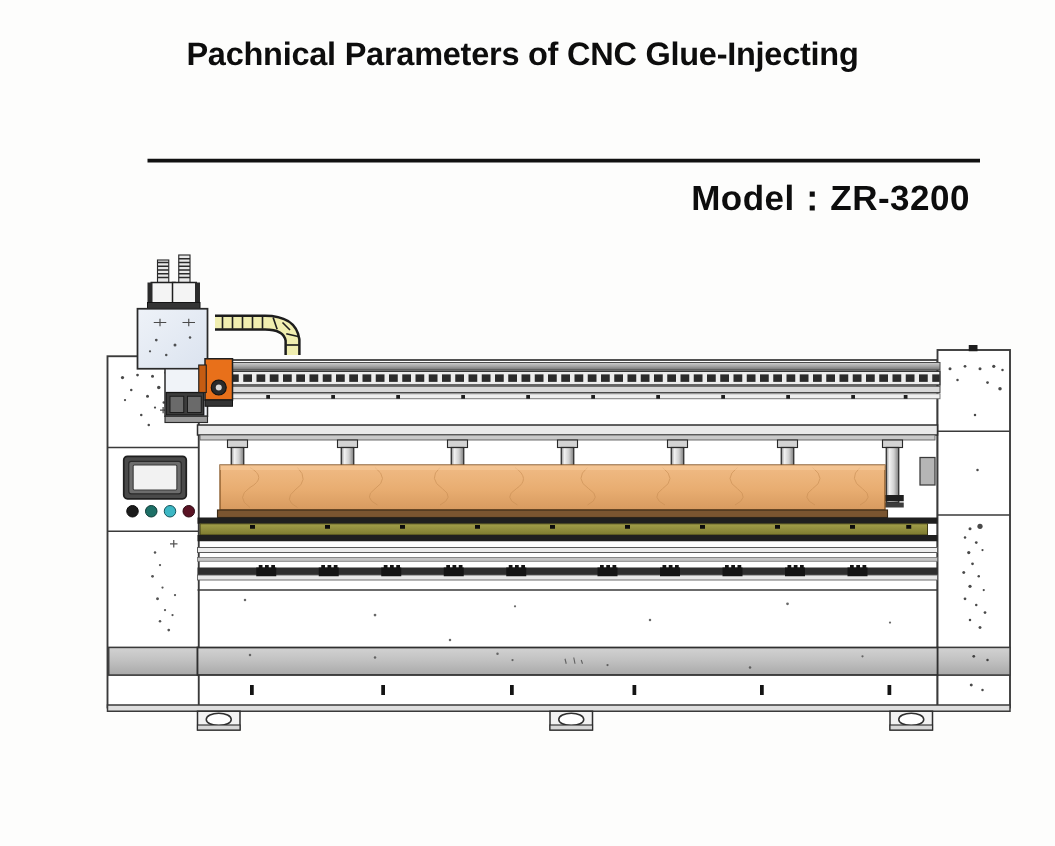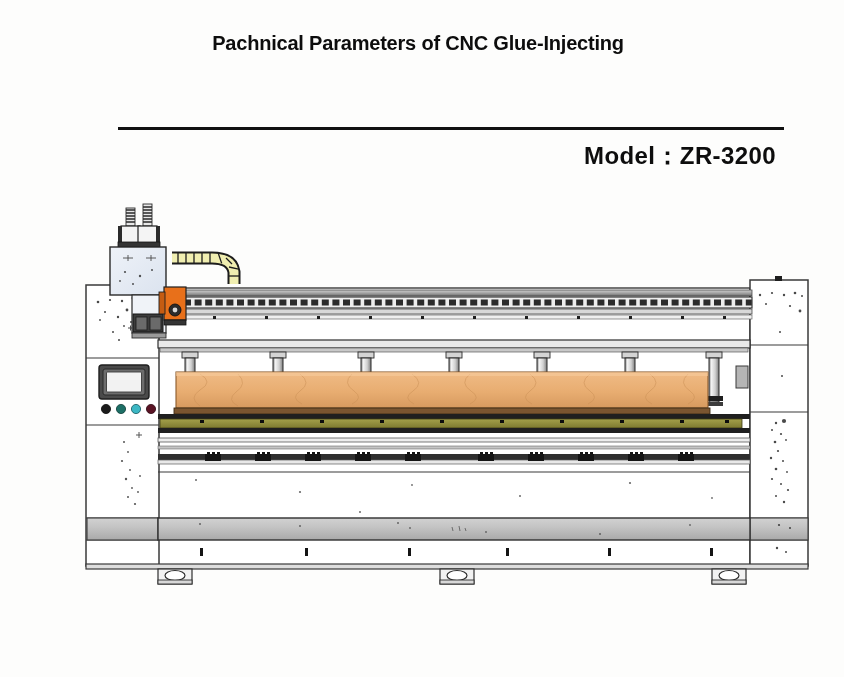--- a/index.html
+++ b/index.html
@@ -17,21 +17,21 @@
     color: #111111;
   }
 
   
   #doc-title {
     position: absolute;
     left: 0;
     top: 24px;
     width: 836px;
     text-align: center;
-    font-size: 20px;
+    font-size: 26px;
     font-weight: bold;
     line-height: 38px;
     letter-spacing: -0.2px;
     color: #0d0d0d;
   }
   #doc-title .tline { display: block; }
 
   #title-rule {
     position: absolute;
     left: 118px;
@@ -40,21 +40,21 @@
     height: 3px;
     background: #111111;
   }
 
   #model-line {
     position: absolute;
     left: 0;
     top: 140px;
     width: 776px;
     text-align: right;
-    font-size: 24px;
+    font-size: 28px;
     font-weight: bold;
     letter-spacing: 0.4px;
     color: #0d0d0d;
   }
 
   
   #machine-drawing {
     position: absolute;
     left: 0;
     top: 180px;

